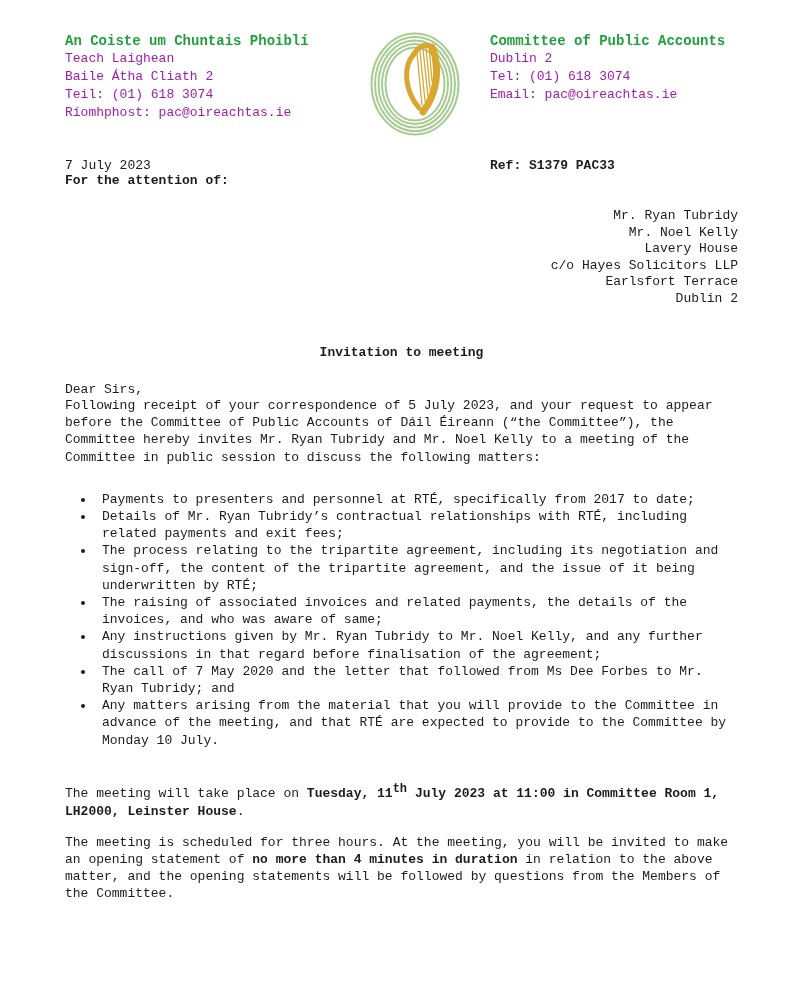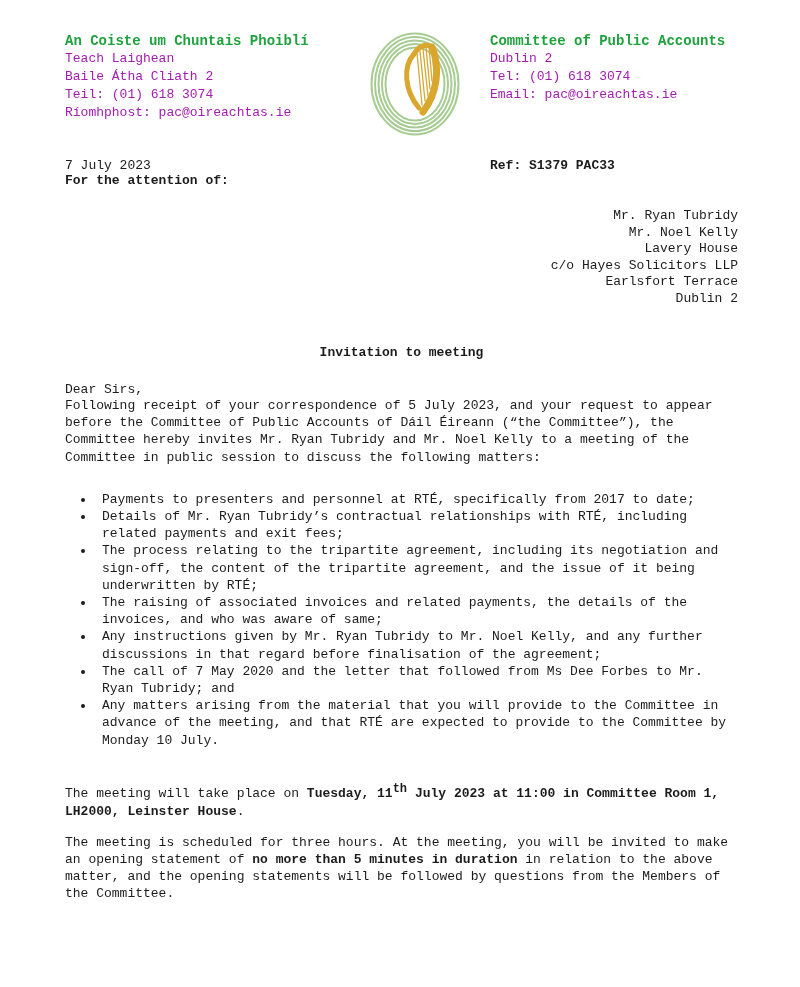--- a/index.html
+++ b/index.html
@@ -125,15 +125,15 @@
       <li>Details of Mr. Ryan Tubridy’s contractual relationships with RTÉ, including related payments and exit fees;</li>
       <li>The process relating to the tripartite agreement, including its negotiation and sign-off, the content of the tripartite agreement, and the issue of it being underwritten by RTÉ;</li>
       <li>The raising of associated invoices and related payments, the details of the invoices, and who was aware of same;</li>
       <li>Any instructions given by Mr. Ryan Tubridy to Mr. Noel Kelly, and any further discussions in that regard before finalisation of the agreement;</li>
       <li>The call of 7 May 2020 and the letter that followed from Ms Dee Forbes to Mr. Ryan Tubridy; and</li>
       <li>Any matters arising from the material that you will provide to the Committee in advance of the meeting, and that RTÉ are expected to provide to the Committee by Monday 10 July.</li>
     </ul>
 
   <p class="meeting-para"><span>The meeting will take place on </span><strong><span>Tuesday, 11</span><sup>th</sup><span> July 2023 at 11:00 in Committee Room 1, LH2000, Leinster House</span></strong><span>.</span></p>
 
-  <p class="closing-para"><span>The meeting is scheduled for three hours. At the meeting, you will be invited to make an opening statement of </span><strong>no more than 5 minutes in duration</strong><span> in relation to the above matter, and the opening statements will be followed by questions from the Members of the Committee.</span></p>
+  <p class="closing-para"><span>The meeting is scheduled for three hours. At the meeting, you will be invited to make an opening statement of </span><strong>no more than 4 minutes in duration</strong><span> in relation to the above matter, and the opening statements will be followed by questions from the Members of the Committee.</span></p>
 
 </div>
 
 </body></html>

